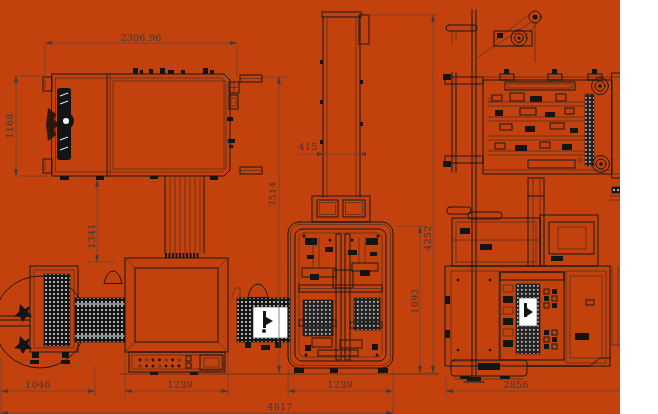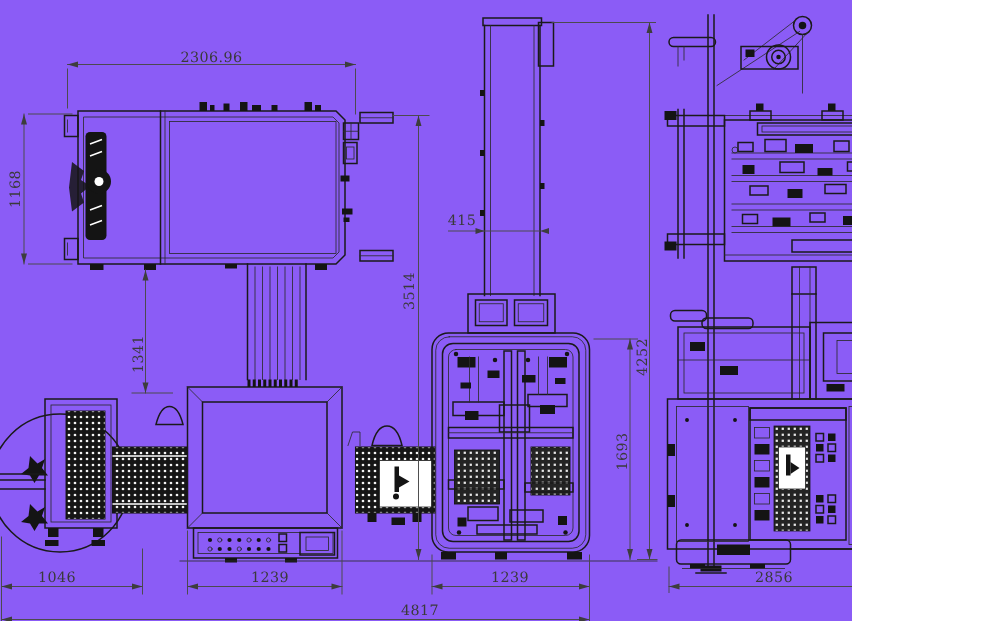--- a/index.html
+++ b/index.html
@@ -1,16 +1,16 @@
 <!DOCTYPE html>
 <html><head>
 <meta charset="utf-8">
 <style>
   html,body{margin:0;padding:0;background:#fff;}
-  .stage{width:568px;height:414px;position:relative;background:#8b5cf6;overflow:hidden;
+  .stage{width:620px;height:414px;position:relative;background:#c2410c;overflow:hidden;
          font-family:"DejaVu Serif", serif;}
   svg{display:block}
   .ln{fill:none;stroke:#1a1a1a;stroke-width:1;stroke-linecap:square}
   .lnt{fill:none;stroke:#2a2a2a;stroke-width:.55;stroke-linecap:square}
   .fl{fill:#141414;stroke:none}
   .dim{fill:none;stroke:#4a4a4a;stroke-width:.65;stroke-linecap:square}
   .ar{fill:#3d3d3d;stroke:none}
   .dimtxt{font:9.5px "DejaVu Serif", serif;fill:#3a3a3a;letter-spacing:.3px}
   .wh{fill:#ffffff;stroke:none}
 </style>

